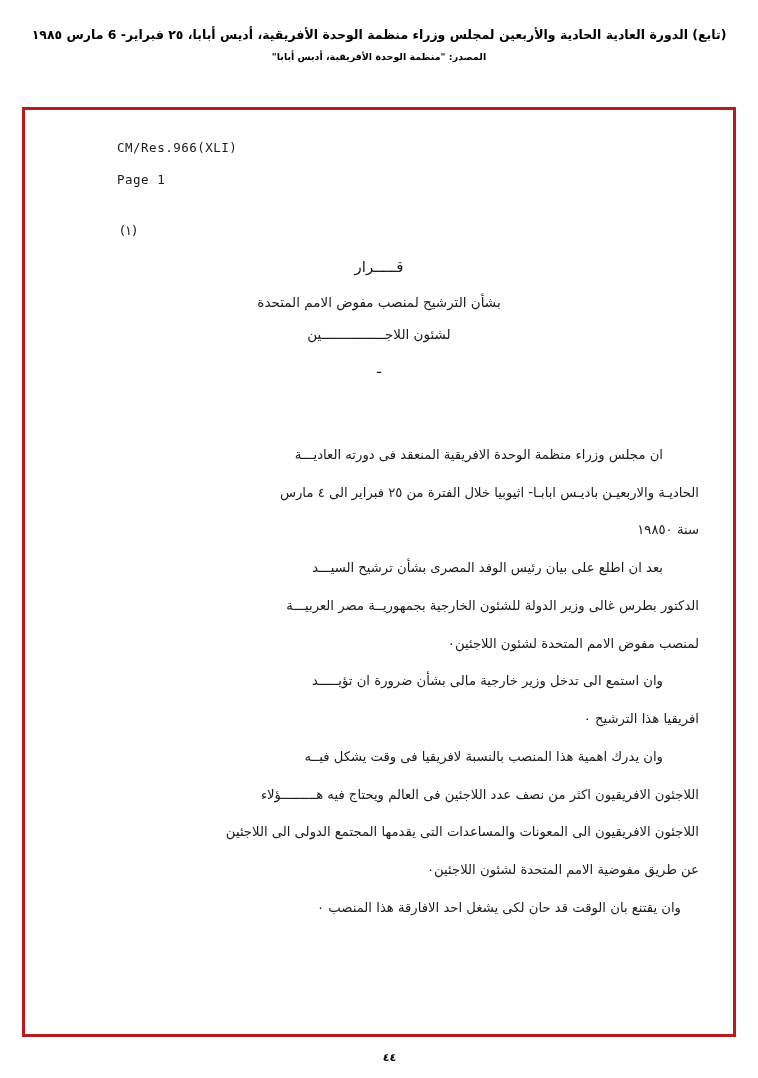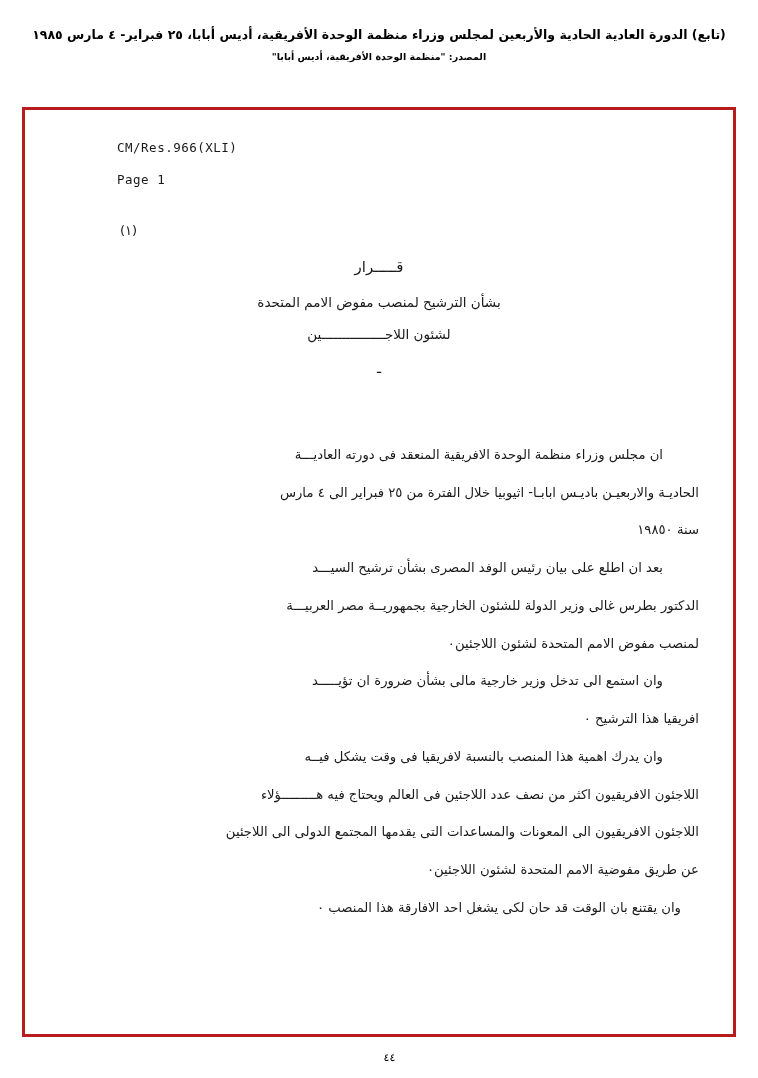--- a/index.html
+++ b/index.html
@@ -152,33 +152,33 @@
   .line.wide { letter-spacing: 1.4px; }
 
   
   .footer-num {
     position: absolute;
     bottom: 14px;
     left: 0;
     right: 0;
     text-align: center;
     font-family: "DejaVu Sans", "Liberation Sans", sans-serif;
-    font-weight: normal;
+    font-weight: bold;
     font-size: 11px;
     color: #000;
     padding-left: 21px;
   }
 </style>
 </head>
 <body>
 
 <div class="page">
 
   <div class="doc-header">
-    <div class="header-line">(تابع)  الدورة العادية الحادية والأربعين لمجلس وزراء منظمة الوحدة الأفريقية، أديس أبابا، ٢٥ فبراير- ٤ مارس ١٩٨٥</div>
+    <div class="header-line">(تابع)  الدورة العادية الحادية والأربعين لمجلس وزراء منظمة الوحدة الأفريقية، أديس أبابا، ٢٥ فبراير- 6 مارس ١٩٨٥</div>
     <div class="header-source">المصدر: "منظمة الوحدة الأفريقية، أديس أبابا"</div>
   </div>
 
   <div class="frame">
 
     <div class="doc-id">CM/Res.966(XLI)</div>
     <div class="doc-page">Page 1</div>
     <div class="item-number">(١)</div>
 
     <div class="title-block">

